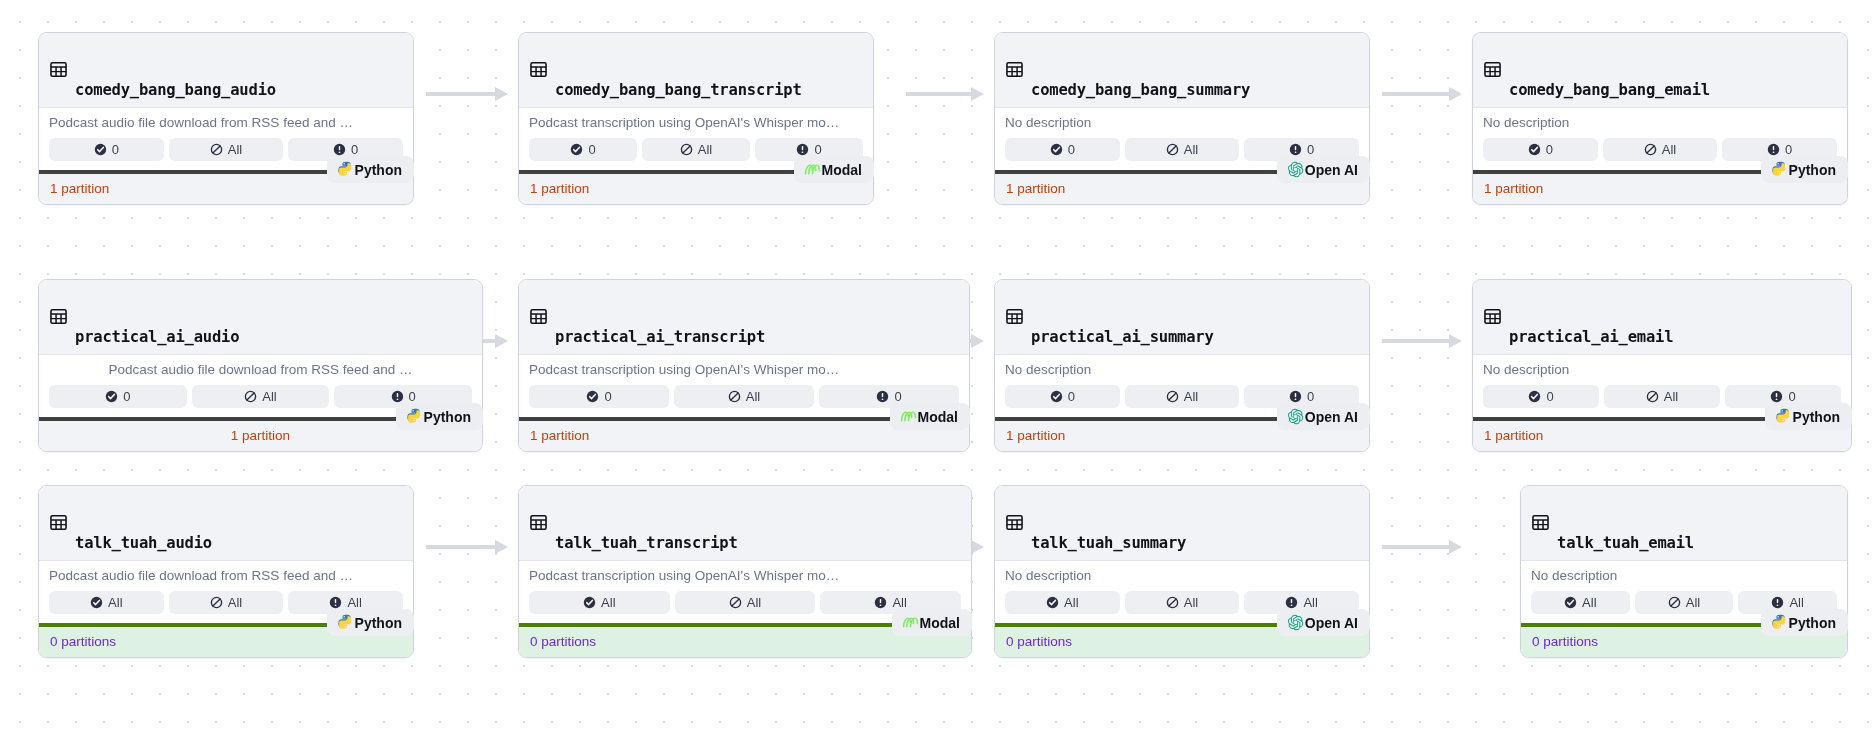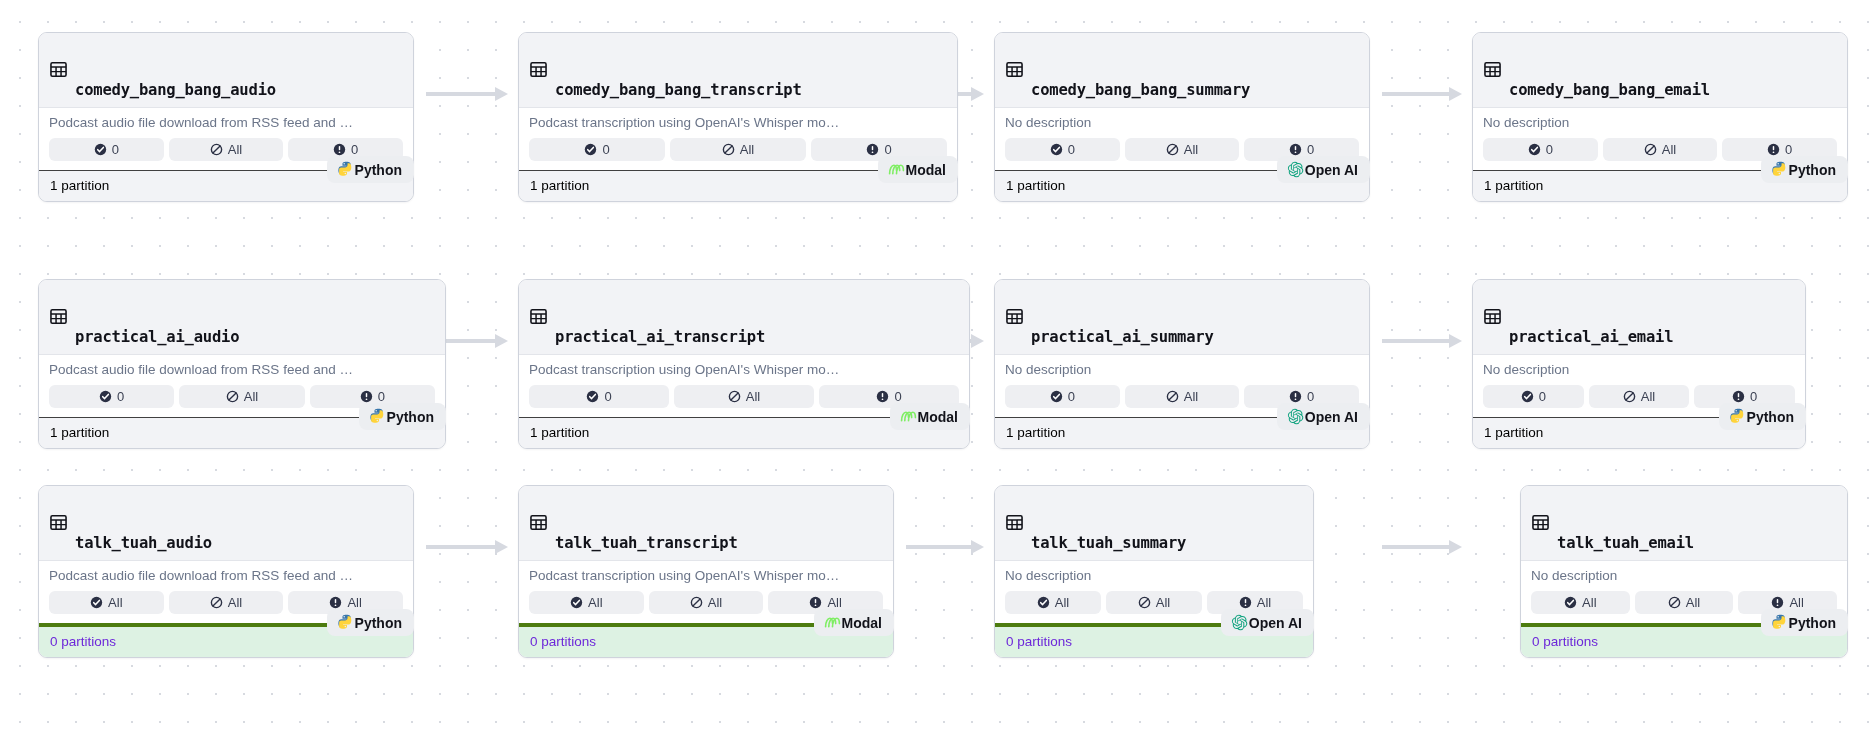--- a/index.html
+++ b/index.html
@@ -130,24 +130,24 @@
   .stat-badge .st-icon {
     width: 13px;
     height: 13px;
     display: block;
     color: #2b3044;
   }
   .stat-badge .st-val { line-height: 1; color: #3c4254; }
 
   .card-footer {
     background: #f2f3f6;
-    border-top: 1px solid #404040;
+    border-top: 4px solid #404040;
     padding: 6px 11px 7px 11px;
     font-size: 13.5px;
-    color: #000000;
+    color: #c2410c;
     line-height: 17px;
   }
   .card-footer.state-empty {
     background: #ddf2e3;
     border-top: 4px solid #4d7c0f;
     color: #6d28d9;
   }
 
   
   .kind-tag {
@@ -242,21 +242,21 @@
         </div>
         <div class="card-footer">1 partition</div>
       </div>
       <div class="kind-tag">
         <svg class="k-icon">
           <use xlink:href="#sym-python-logo-icon"></use>
         </svg>
         <span class="k-label">Python</span>
       </div>
     </div>
-    <div class="asset-node" style="left: 518px; top: 32px; width: 440px;">
+    <div class="asset-node" style="left: 518px; top: 32px; width: 356px;">
       <div class="asset-card">
         <div class="card-header">
           <svg class="table-icon">
             <use xlink:href="#sym-table-icon"></use>
           </svg>
           <span class="asset-title">comedy_bang_bang_transcript</span>
         </div>
         <div class="card-body">
           <div class="asset-desc">Podcast transcription using OpenAI's Whisper mo…</div>
           <div class="badge-row">
@@ -362,21 +362,21 @@
         </div>
         <div class="card-footer">1 partition</div>
       </div>
       <div class="kind-tag">
         <svg class="k-icon">
           <use xlink:href="#sym-python-logo-icon"></use>
         </svg>
         <span class="k-label">Python</span>
       </div>
     </div>
-    <div class="asset-node" style="left: 38px; top: 279px; width: 408px;">
+    <div class="asset-node" style="left: 38px; top: 279px; width: 445px; text-align: center;">
       <div class="asset-card">
         <div class="card-header">
           <svg class="table-icon">
             <use xlink:href="#sym-table-icon"></use>
           </svg>
           <span class="asset-title">practical_ai_audio</span>
         </div>
         <div class="card-body">
           <div class="asset-desc">Podcast audio file download from RSS feed and …</div>
           <div class="badge-row">
@@ -482,21 +482,21 @@
         </div>
         <div class="card-footer">1 partition</div>
       </div>
       <div class="kind-tag">
         <svg class="k-icon">
           <use xlink:href="#sym-openai-logo-icon"></use>
         </svg>
         <span class="k-label">Open AI</span>
       </div>
     </div>
-    <div class="asset-node" style="left: 1472px; top: 279px; width: 334px;">
+    <div class="asset-node" style="left: 1472px; top: 279px; width: 380px;">
       <div class="asset-card">
         <div class="card-header">
           <svg class="table-icon">
             <use xlink:href="#sym-table-icon"></use>
           </svg>
           <span class="asset-title">practical_ai_email</span>
         </div>
         <div class="card-body">
           <div class="asset-desc">No description</div>
           <div class="badge-row">
@@ -562,21 +562,21 @@
         </div>
         <div class="card-footer state-empty">0 partitions</div>
       </div>
       <div class="kind-tag">
         <svg class="k-icon">
           <use xlink:href="#sym-python-logo-icon"></use>
         </svg>
         <span class="k-label">Python</span>
       </div>
     </div>
-    <div class="asset-node" style="left: 518px; top: 485px; width: 376px; border-radius: 17px;">
+    <div class="asset-node" style="left: 518px; top: 485px; width: 454px; border-radius: 17px;">
       <div class="asset-card">
         <div class="card-header">
           <svg class="table-icon">
             <use xlink:href="#sym-table-icon"></use>
           </svg>
           <span class="asset-title">talk_tuah_transcript</span>
         </div>
         <div class="card-body">
           <div class="asset-desc">Podcast transcription using OpenAI's Whisper mo…</div>
           <div class="badge-row">
@@ -602,21 +602,21 @@
         </div>
         <div class="card-footer state-empty">0 partitions</div>
       </div>
       <div class="kind-tag">
         <svg class="k-icon">
           <use xlink:href="#sym-modal-logo-icon"></use>
         </svg>
         <span class="k-label">Modal</span>
       </div>
     </div>
-    <div class="asset-node" style="left: 994px; top: 485px; width: 320px;">
+    <div class="asset-node" style="left: 994px; top: 485px; width: 376px;">
       <div class="asset-card">
         <div class="card-header">
           <svg class="table-icon">
             <use xlink:href="#sym-table-icon"></use>
           </svg>
           <span class="asset-title">talk_tuah_summary</span>
         </div>
         <div class="card-body">
           <div class="asset-desc">No description</div>
           <div class="badge-row">

